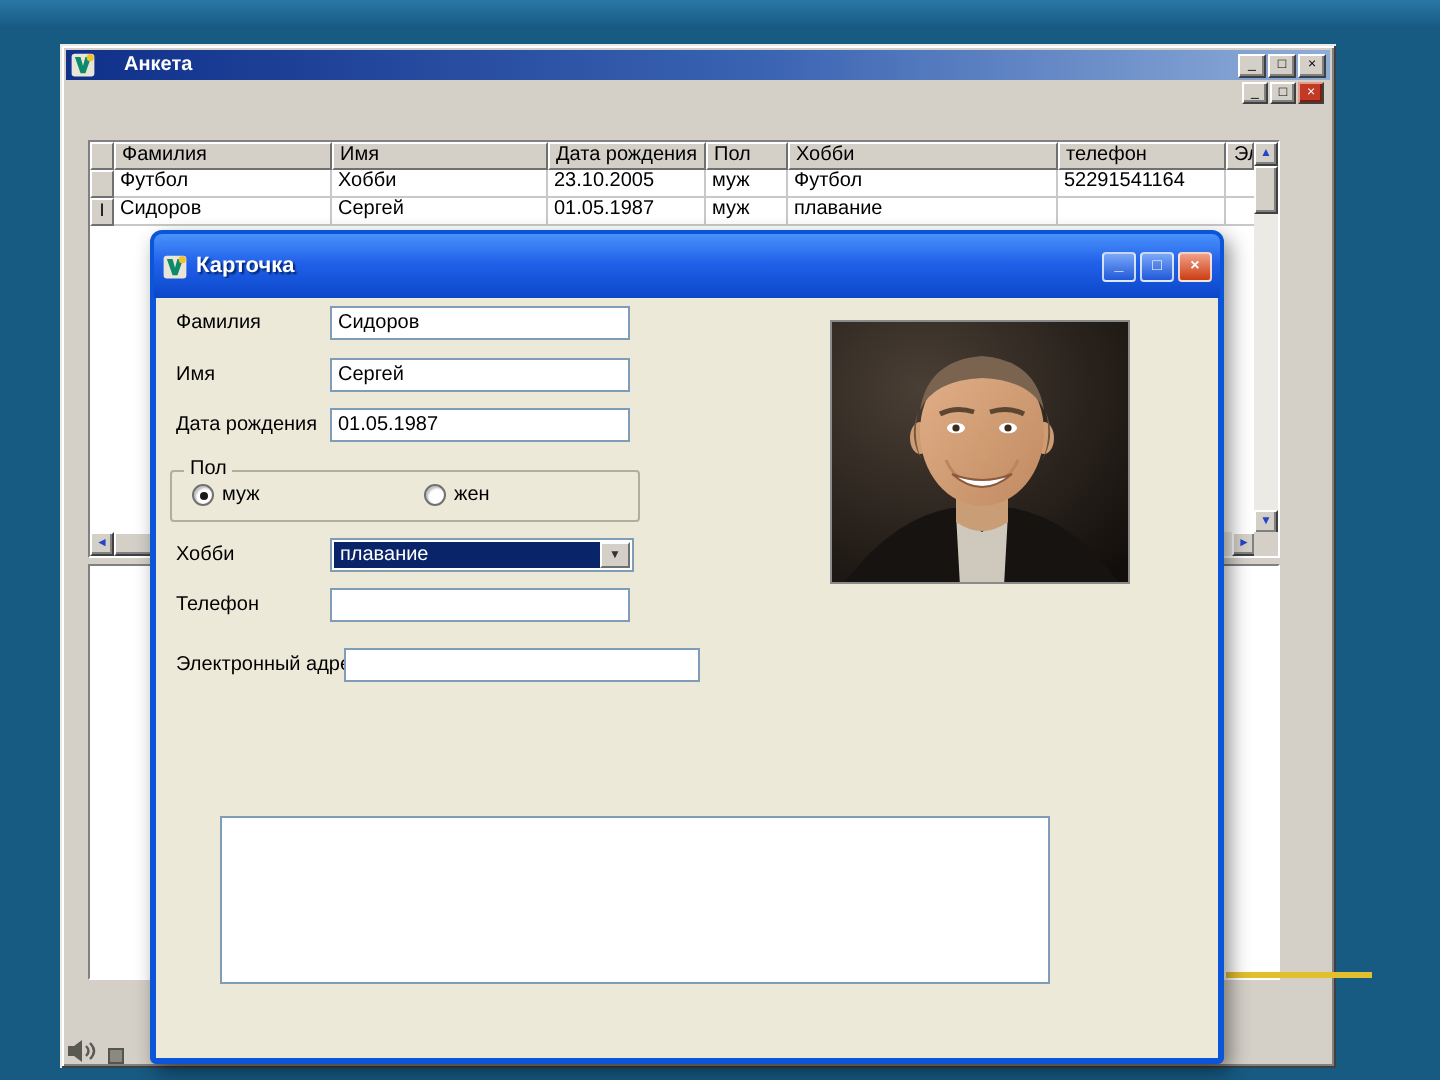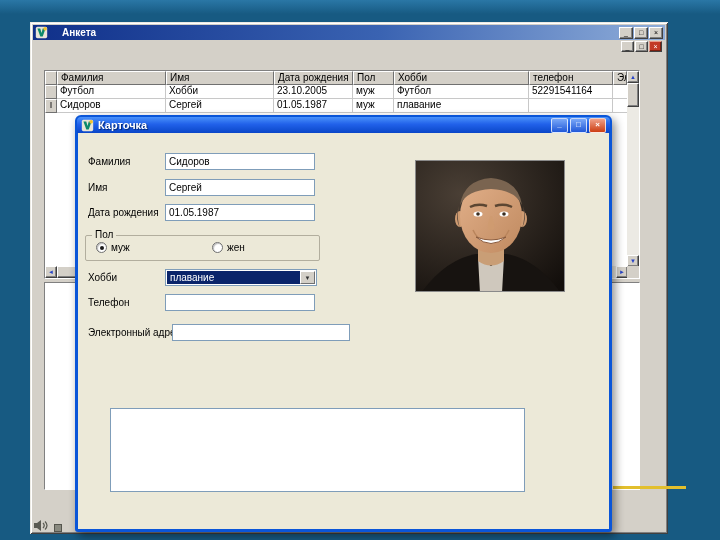--- a/index.html
+++ b/index.html
@@ -59,21 +59,21 @@
 
   
   .accent-line{position:absolute;left:613px;top:486px;width:73px;height:3px;background:#e2bf2d;z-index:2;}
   .tray{position:absolute;left:33px;top:519px;z-index:4;display:flex;align-items:flex-end;gap:5px;}
   .tray .mini{width:8px;height:8px;background:#8a8a80;border:1px solid #55554d;}
 
   
   .dlg{position:absolute;left:75px;top:115px;width:537px;height:417px;z-index:3;
        background:#ECE9D8;border:3px solid #0a55d8;border-radius:6px 6px 3px 3px;
        box-shadow:3px 4px 10px rgba(0,0,0,.45);}
-  .dlg-title{position:absolute;left:-1px;top:-1px;width:533px;height:16px;border-radius:4px 4px 0 0;
+  .dlg-title{position:absolute;left:-1px;top:-1px;width:533px;height:32px;border-radius:4px 4px 0 0;
        background:linear-gradient(180deg,#4a92fa 0%,#2161ea 45%,#0a46c8 100%);
        display:flex;align-items:center;padding:0 4px;}
   .dlg-title .t{color:#fff;font-size:11px;font-weight:bold;margin-left:4px;flex:1;
        text-shadow:1px 1px 1px #00256e;white-space:nowrap;overflow:hidden;}
   .xp-btn{width:17px;height:15px;margin-left:2px;border-radius:2px;flex:none;
        border:1px solid rgba(255,255,255,.75);color:#fff;font-size:8px;font-weight:bold;
        line-height:12px;text-align:center;}
   .xp-blue{background:linear-gradient(180deg,#7aa8f8,#2058d8);}
   .xp-red{background:linear-gradient(180deg,#f0a088,#cc3d12);}
 

